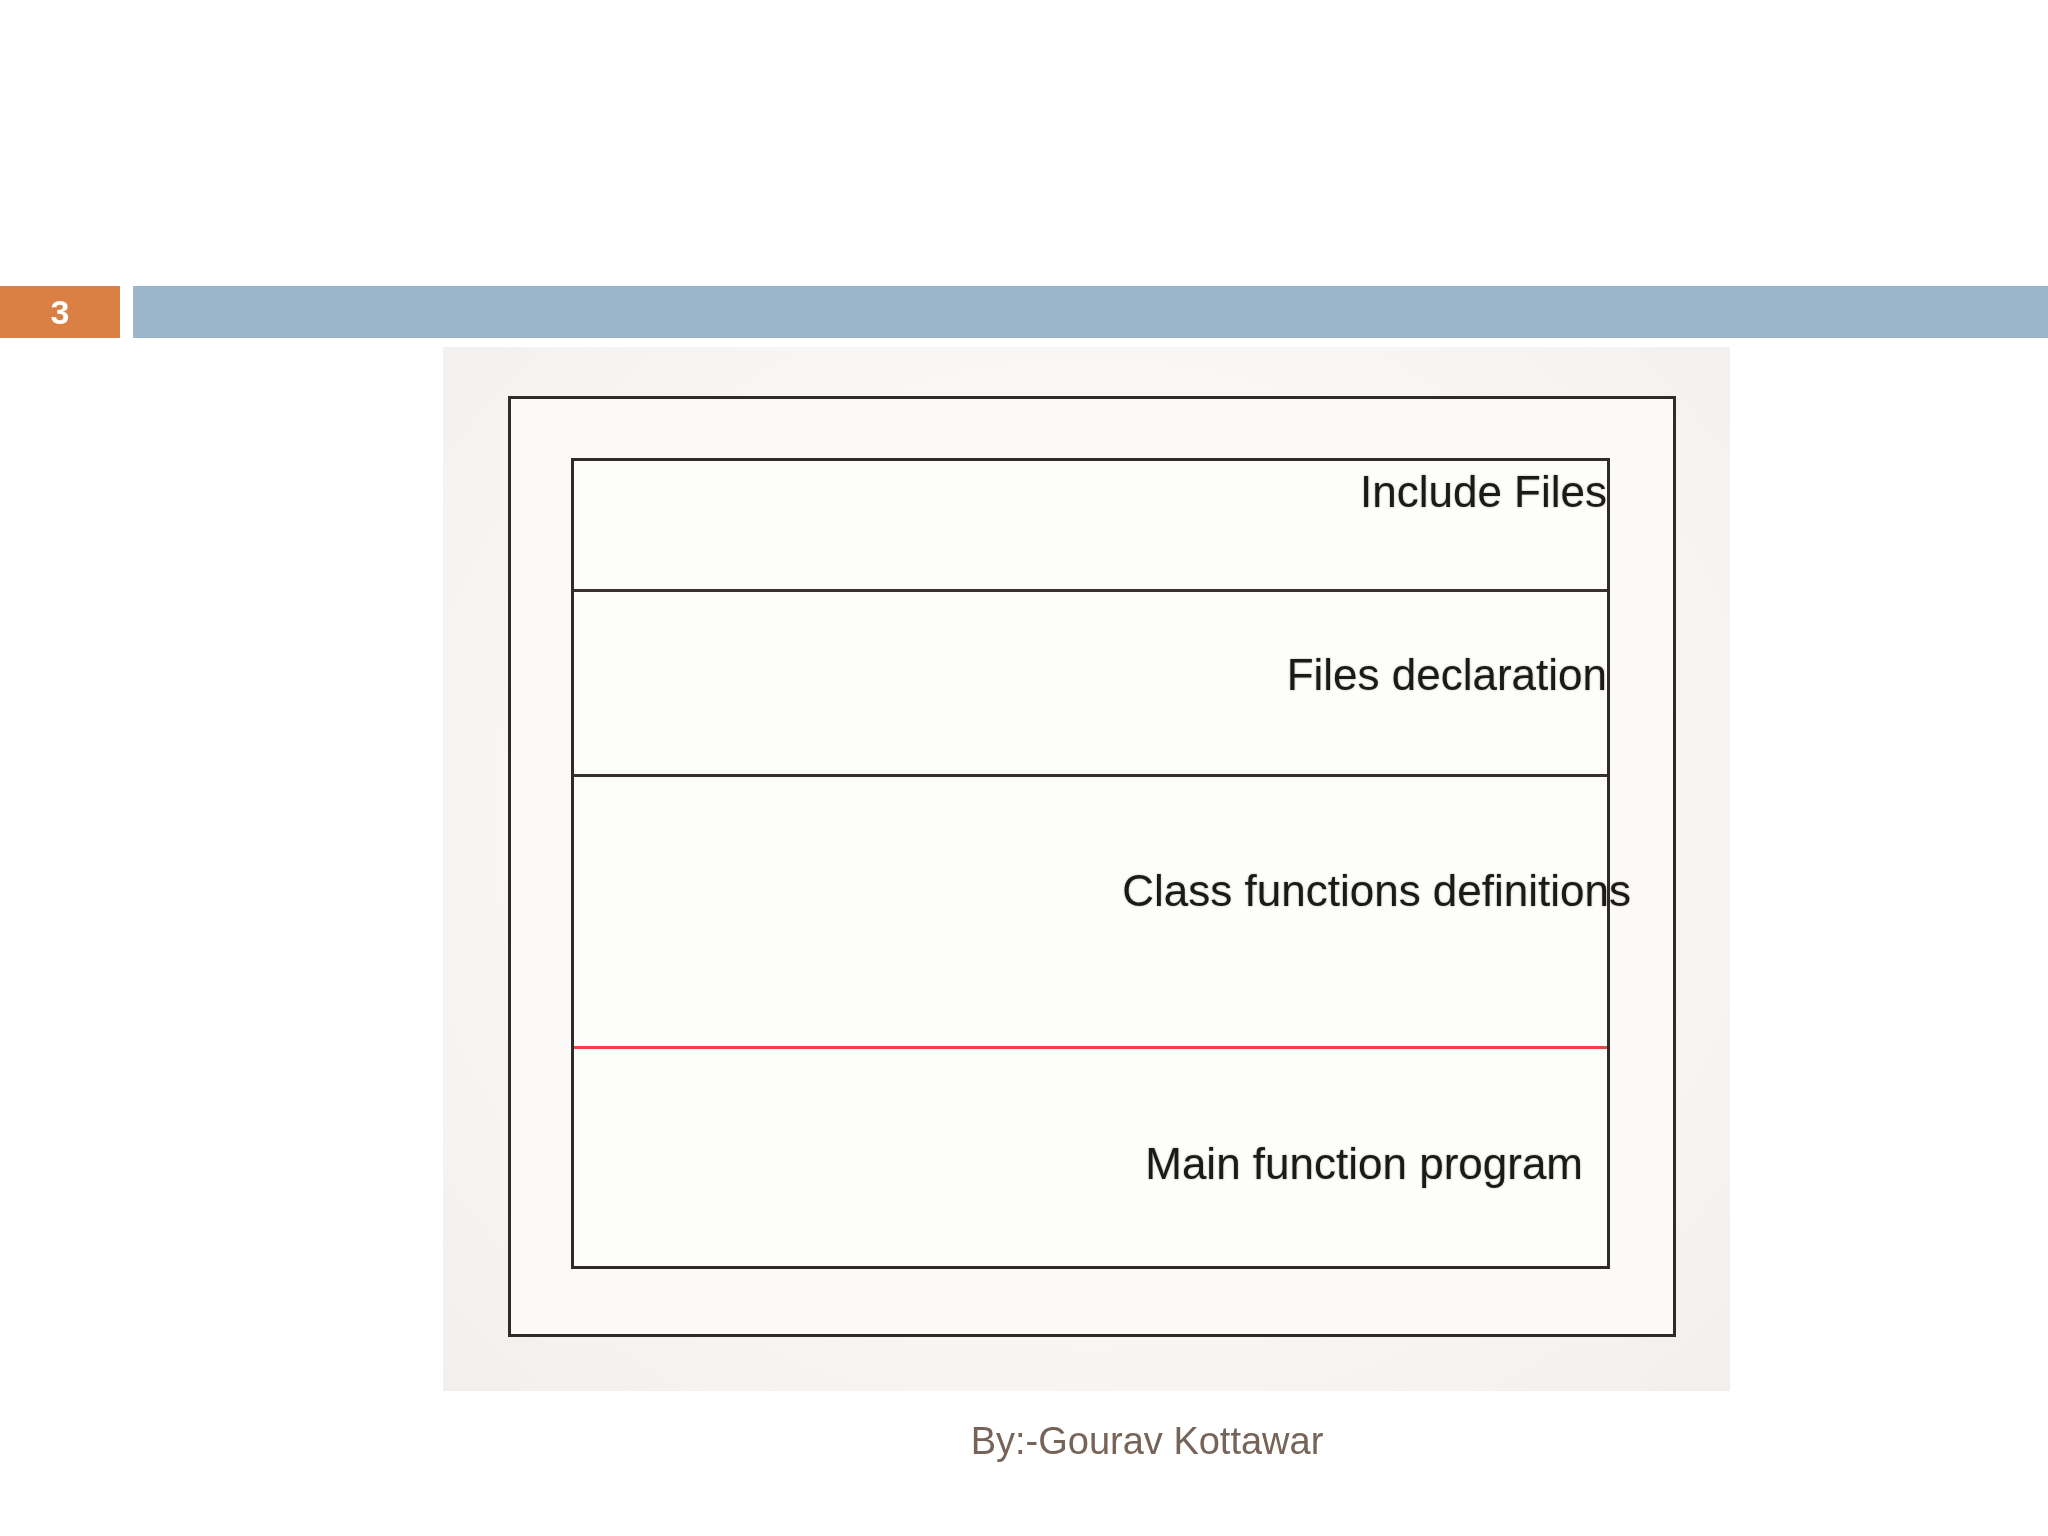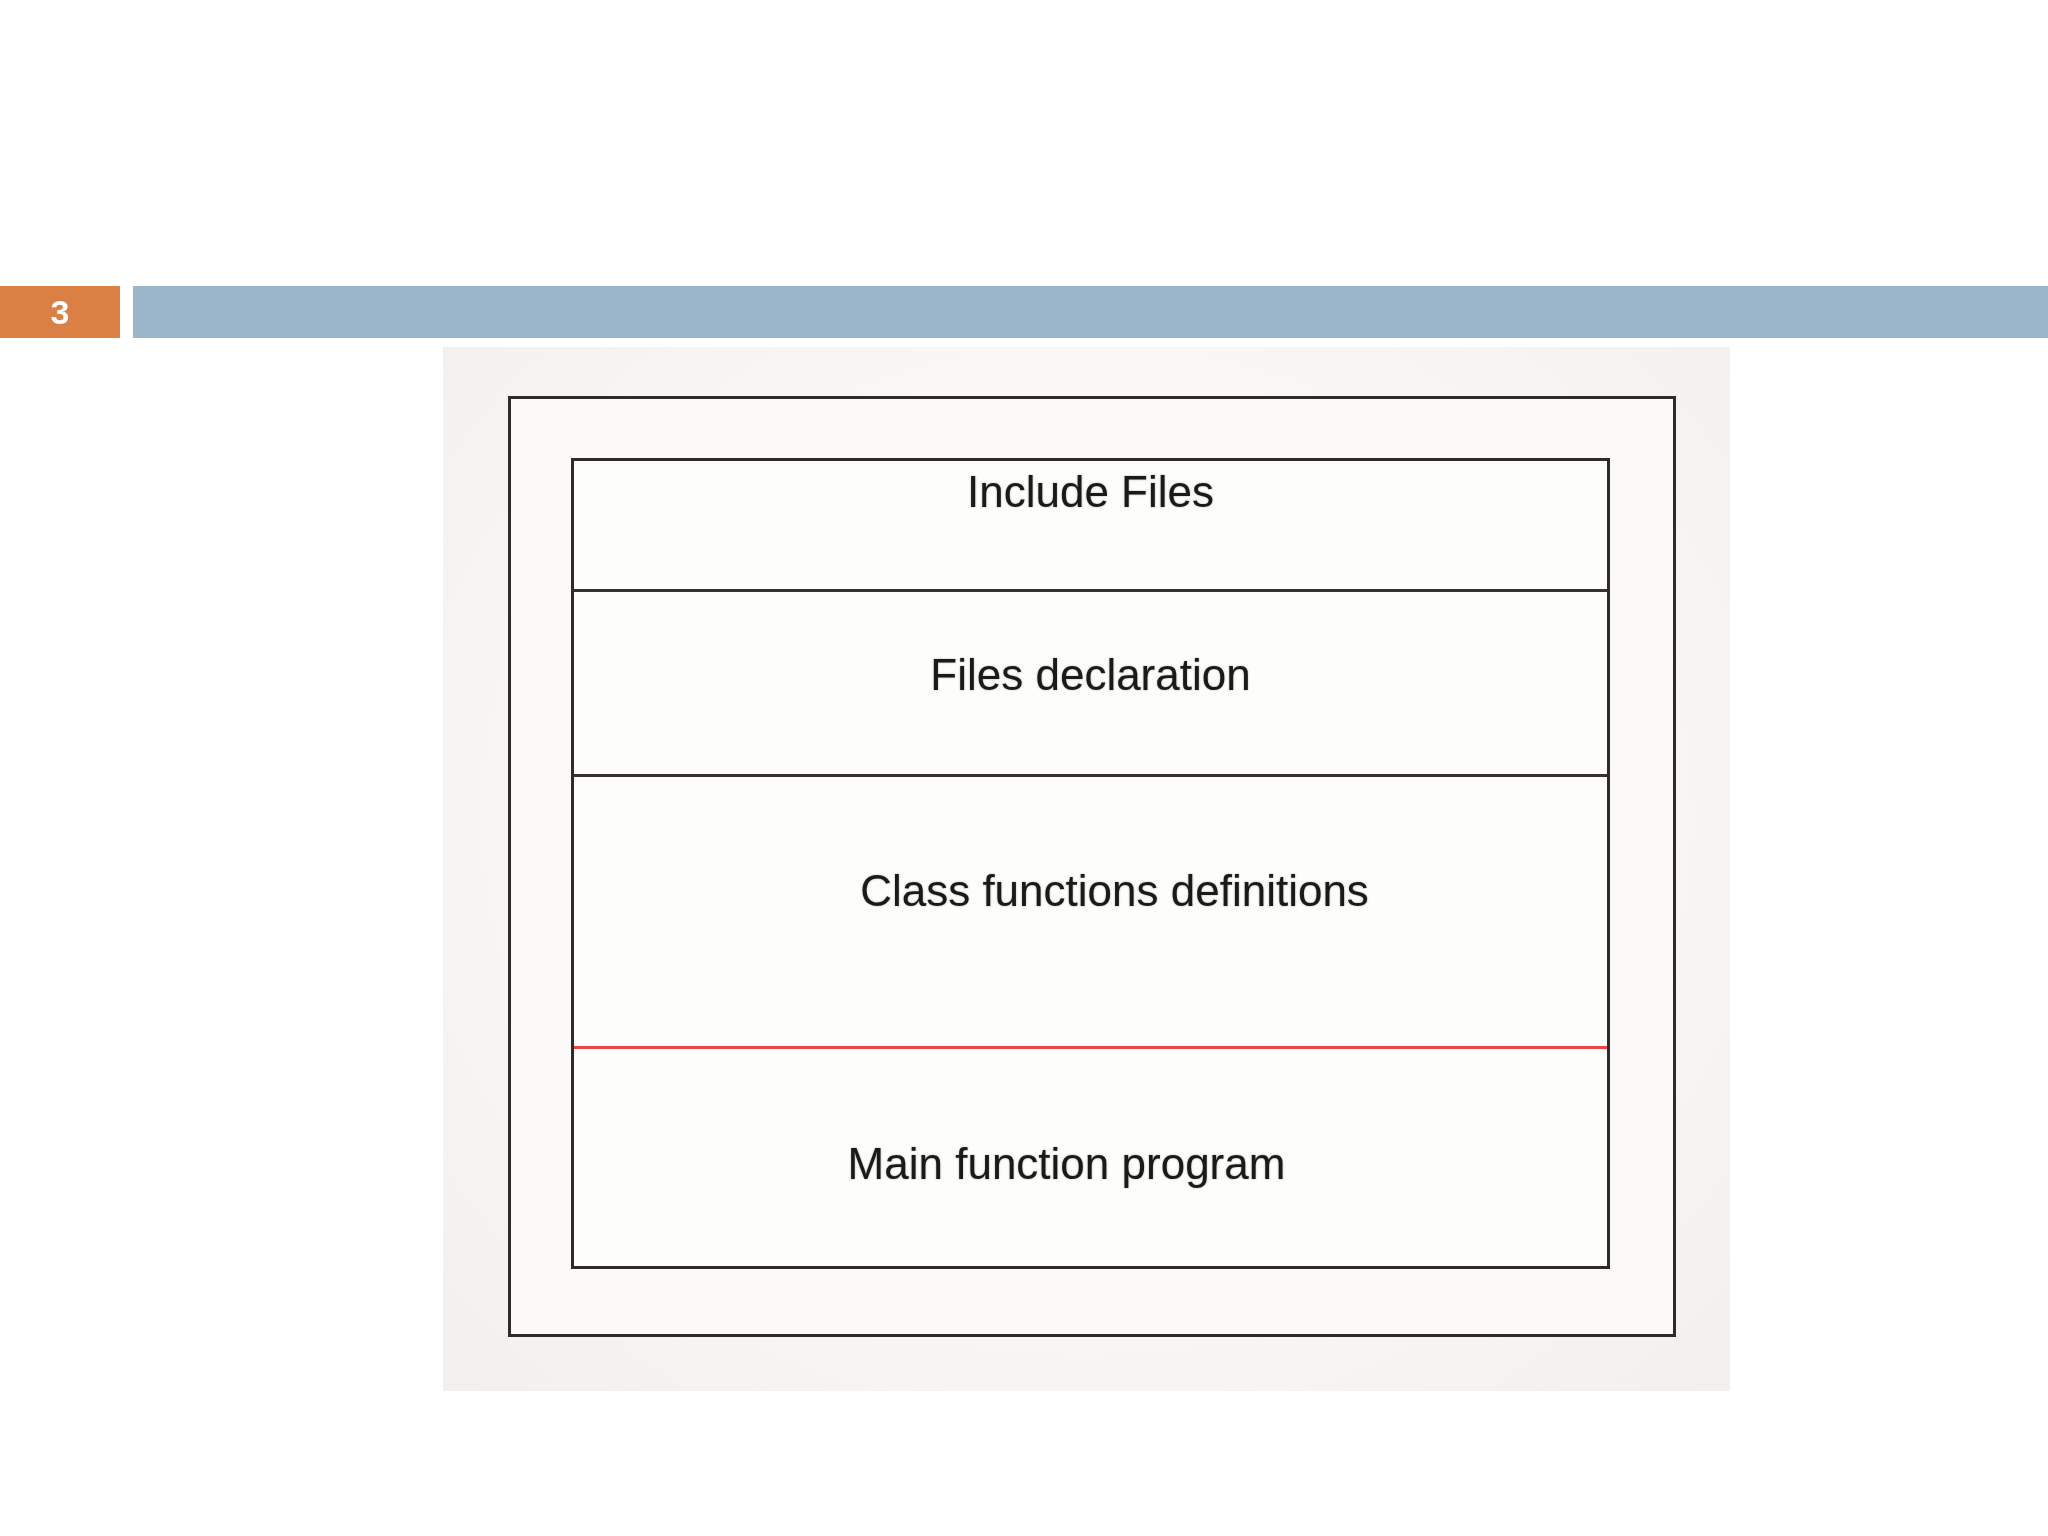--- a/index.html
+++ b/index.html
@@ -75,21 +75,21 @@
     width: 1033px;
     height: 805px;
     border: 3px solid #2F2B28;
     background: #fdfdfc;
     display: flex;
     flex-direction: column;
   }
   .row {
     display: flex;
     align-items: center;
-    justify-content: center;
+    justify-content: flex-end;
     font-size: 44px;
     font-weight: 400;
     color: #1C1A19;
   }
   .row span { text-shadow: 0 0 2px rgba(30,28,26,0.40); white-space: nowrap; }
   .row-1 { height: 140px; border-bottom: 3px solid #37322E; }
   .row-1 span { transform: translateY(-33px); }
   .row-2 { height: 198px; border-bottom: 3px solid #37322E; }
   .row-2 span { transform: translateY(-8px); }
   .row-3 { height: 248px; border-bottom: 3px solid #ef4444; margin-top: 42px; }
@@ -137,14 +137,15 @@
         </div>
 
         <div class="row row-4">
           <span>Main function program</span>
         </div>
 
       </div>
     </div>
   </div>
 
+  <div class="footer">By:-Gourav Kottawar</div>
 
 </div>
 
 </body></html>

